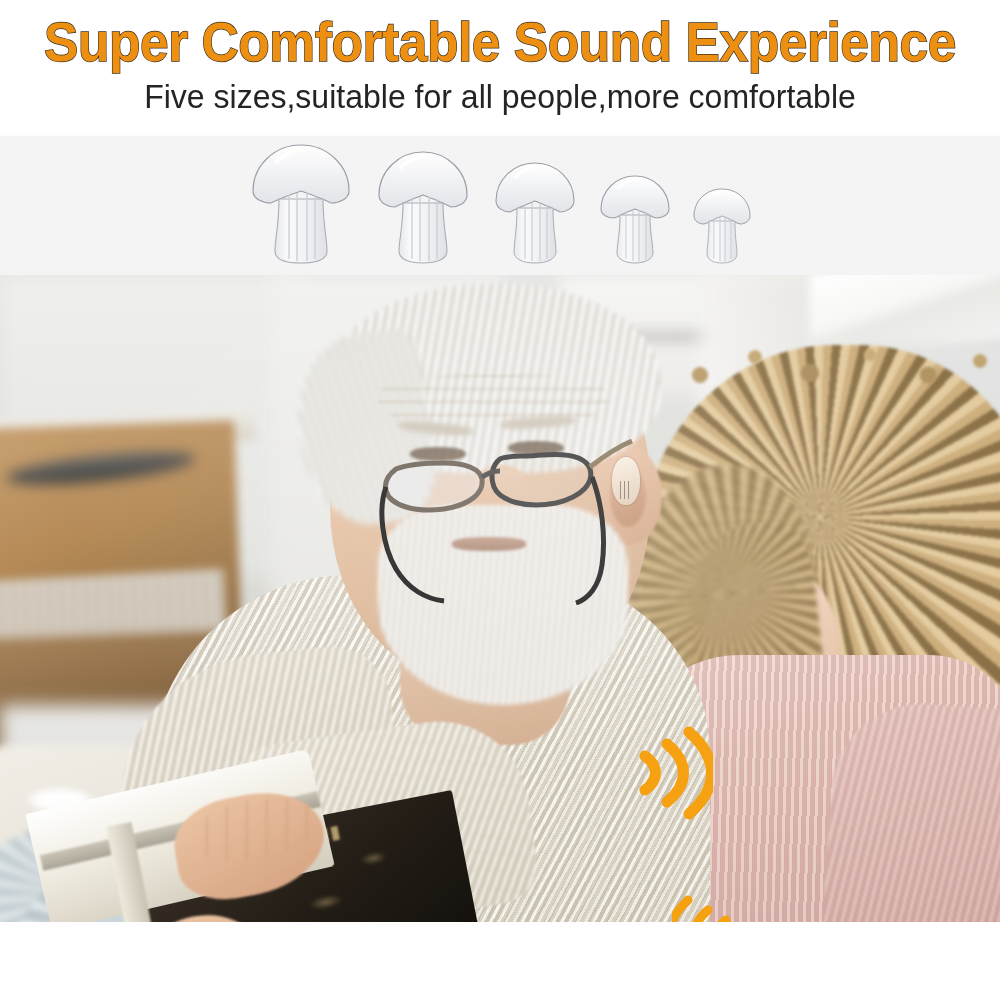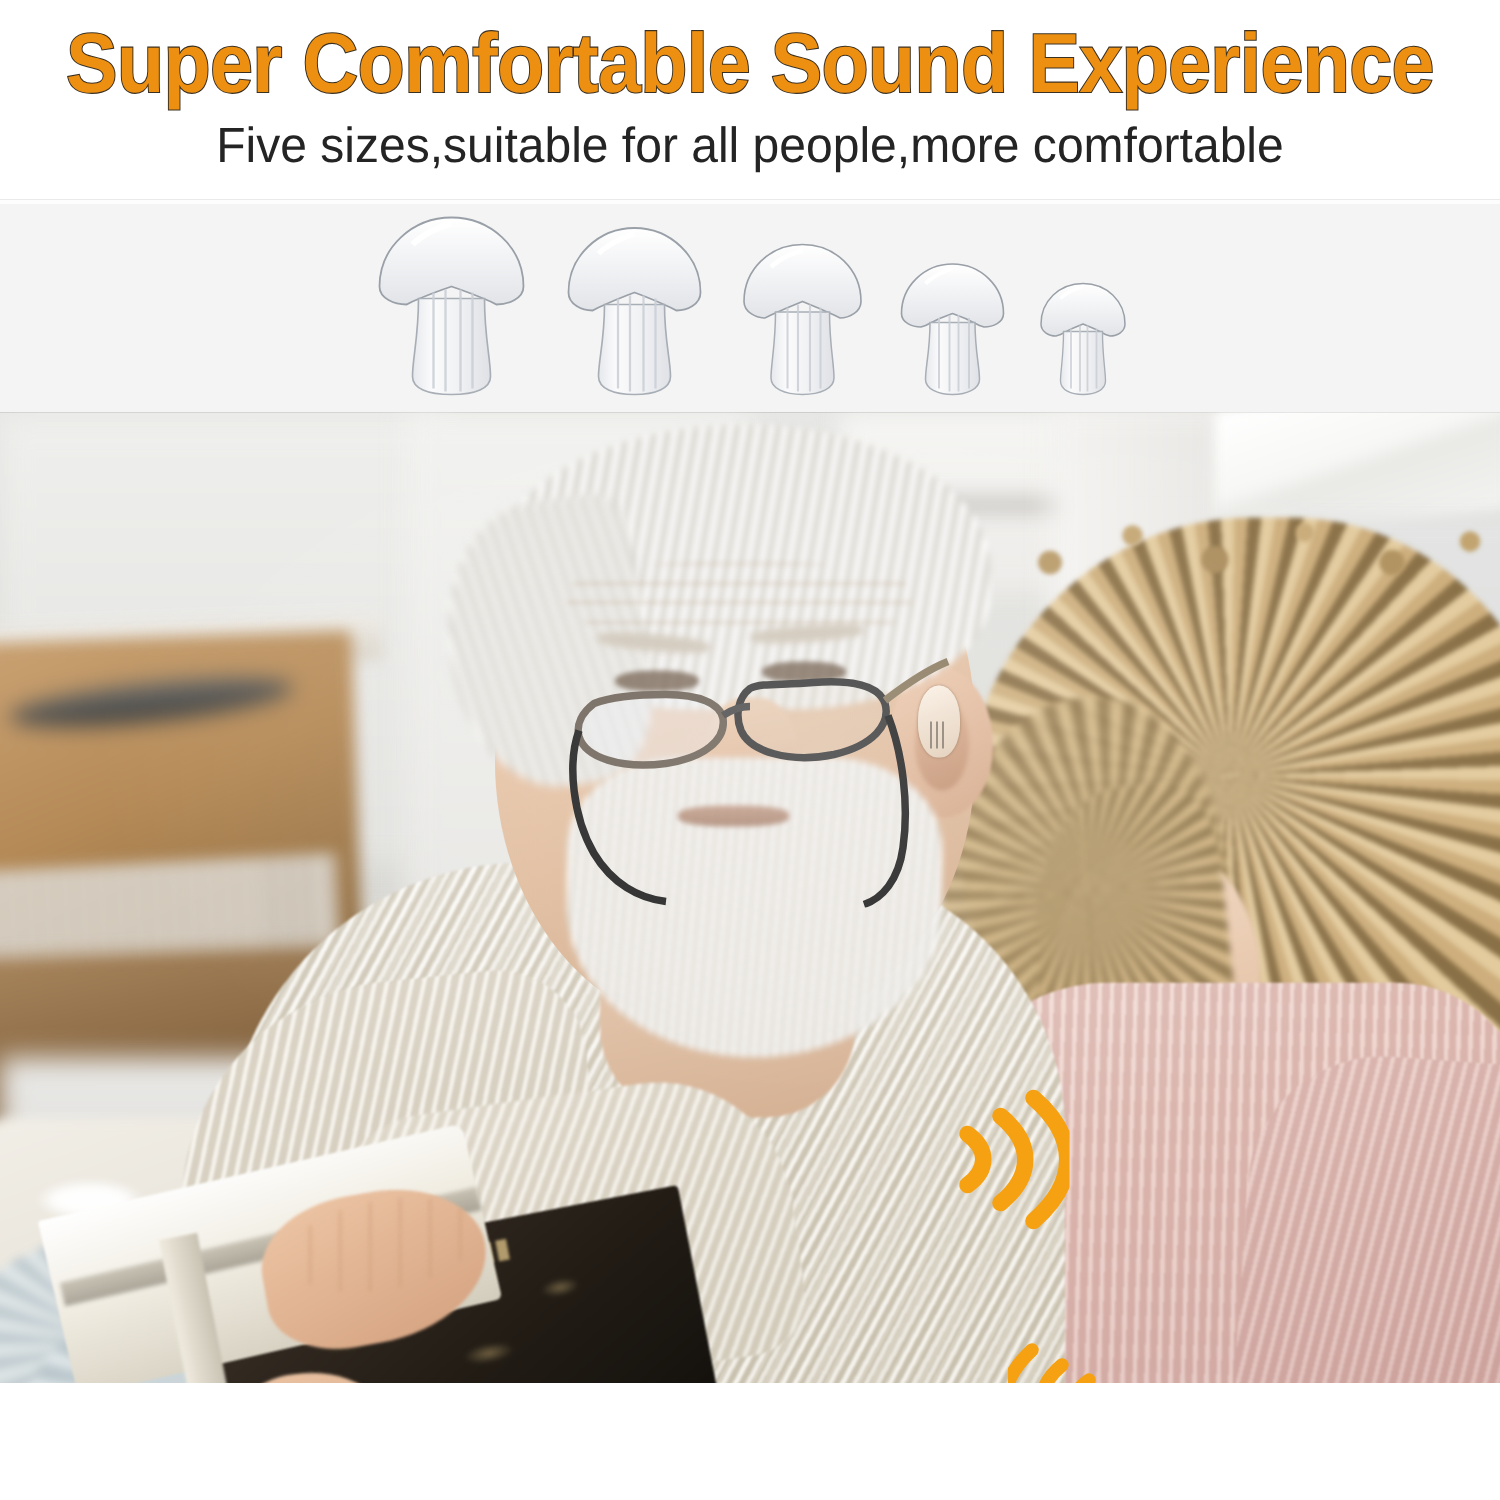--- a/index.html
+++ b/index.html
@@ -1,18 +1,18 @@
 <!DOCTYPE html>
 <html><head>
 <meta charset="utf-8">
 <style>
   html,body{margin:0;padding:0;background:#fff;}
   body{width:1000px;height:1000px;overflow:hidden;
        font-family:"Liberation Sans",sans-serif;}
-  .page{position:relative;width:1000px;height:1000px;background:#737373;overflow:hidden;}
+  .page{position:relative;width:1000px;height:1000px;background:#eab308;overflow:hidden;}
 
   
   .header{position:absolute;left:0;top:0;width:1000px;height:133px;background:#ffffff;}
   .headline{position:absolute;left:0;top:14px;width:1000px;text-align:center;
             font-family:"Liberation Sans",sans-serif;
             font-size:56px;line-height:56px;font-weight:700;
             color:#ED9012;letter-spacing:-0.5px;
             transform:scaleX(0.92);transform-origin:50% 50%;
             -webkit-text-stroke:1.4px #3a3022;
             paint-order:stroke fill;

